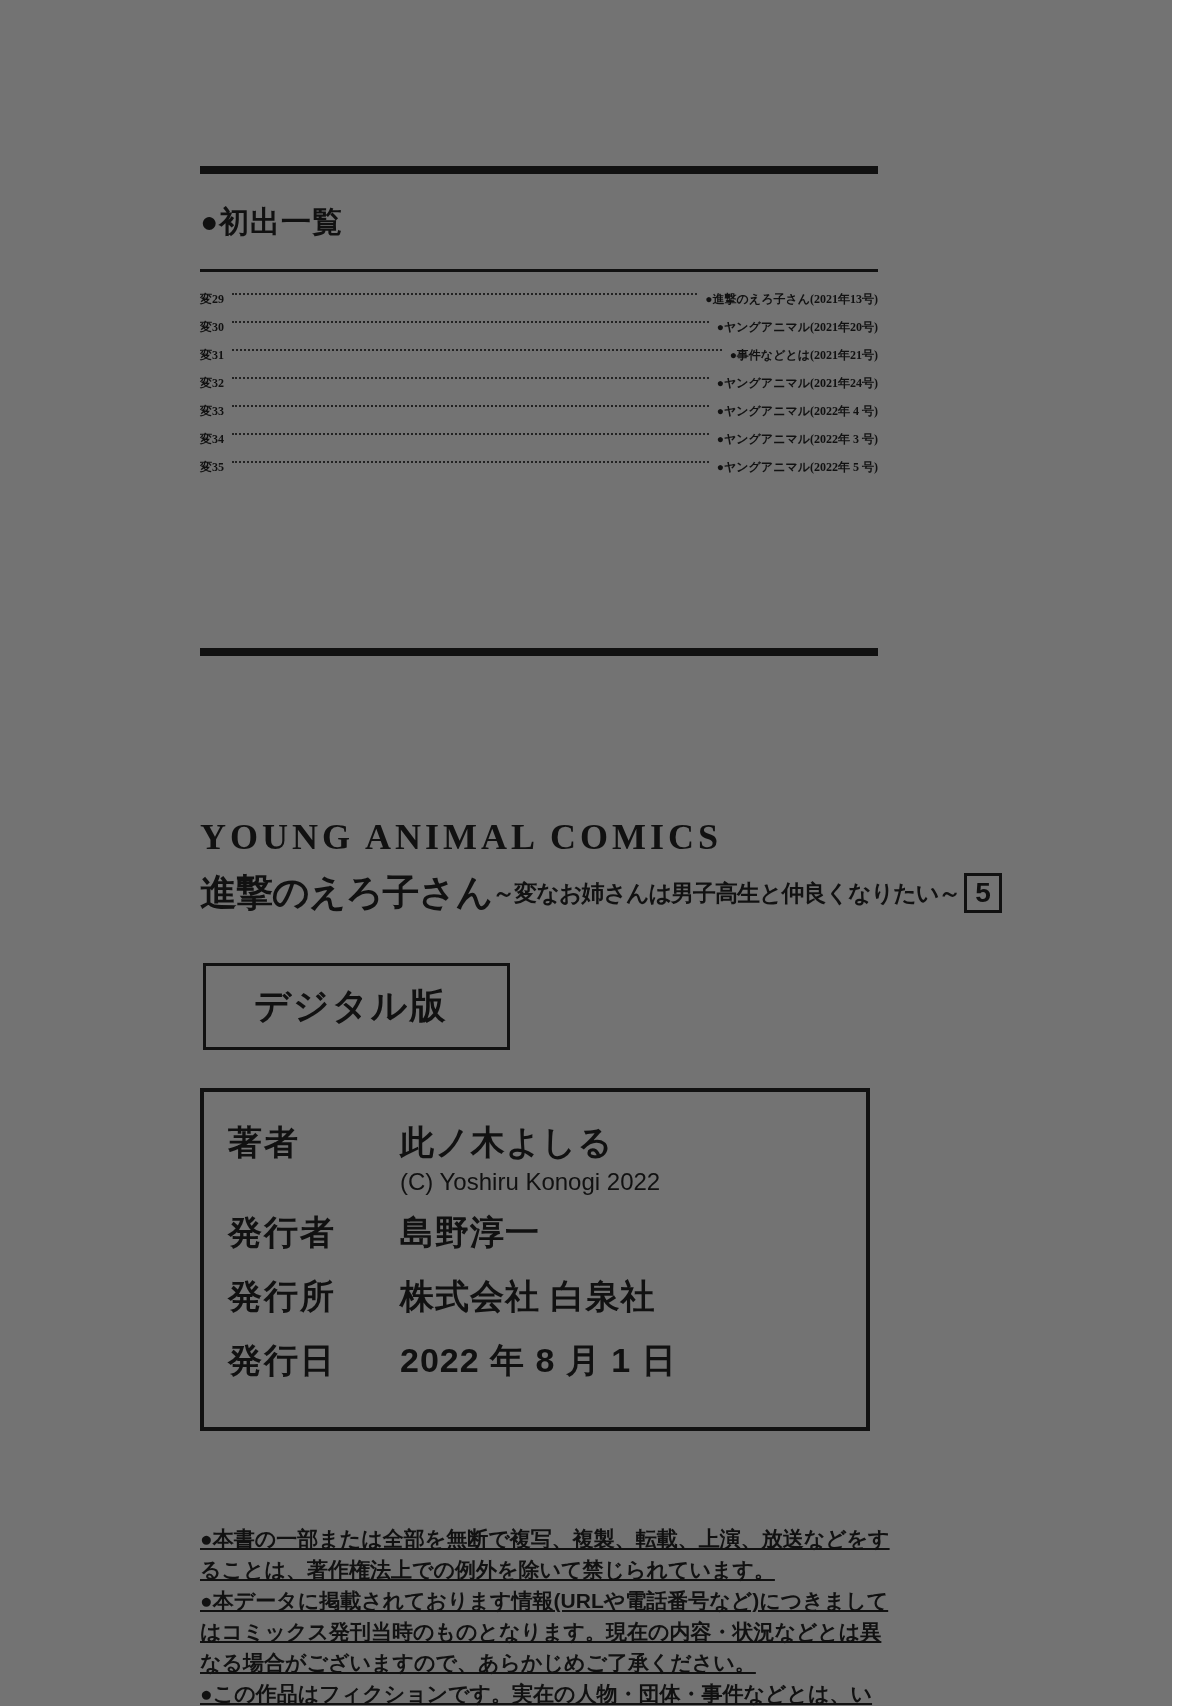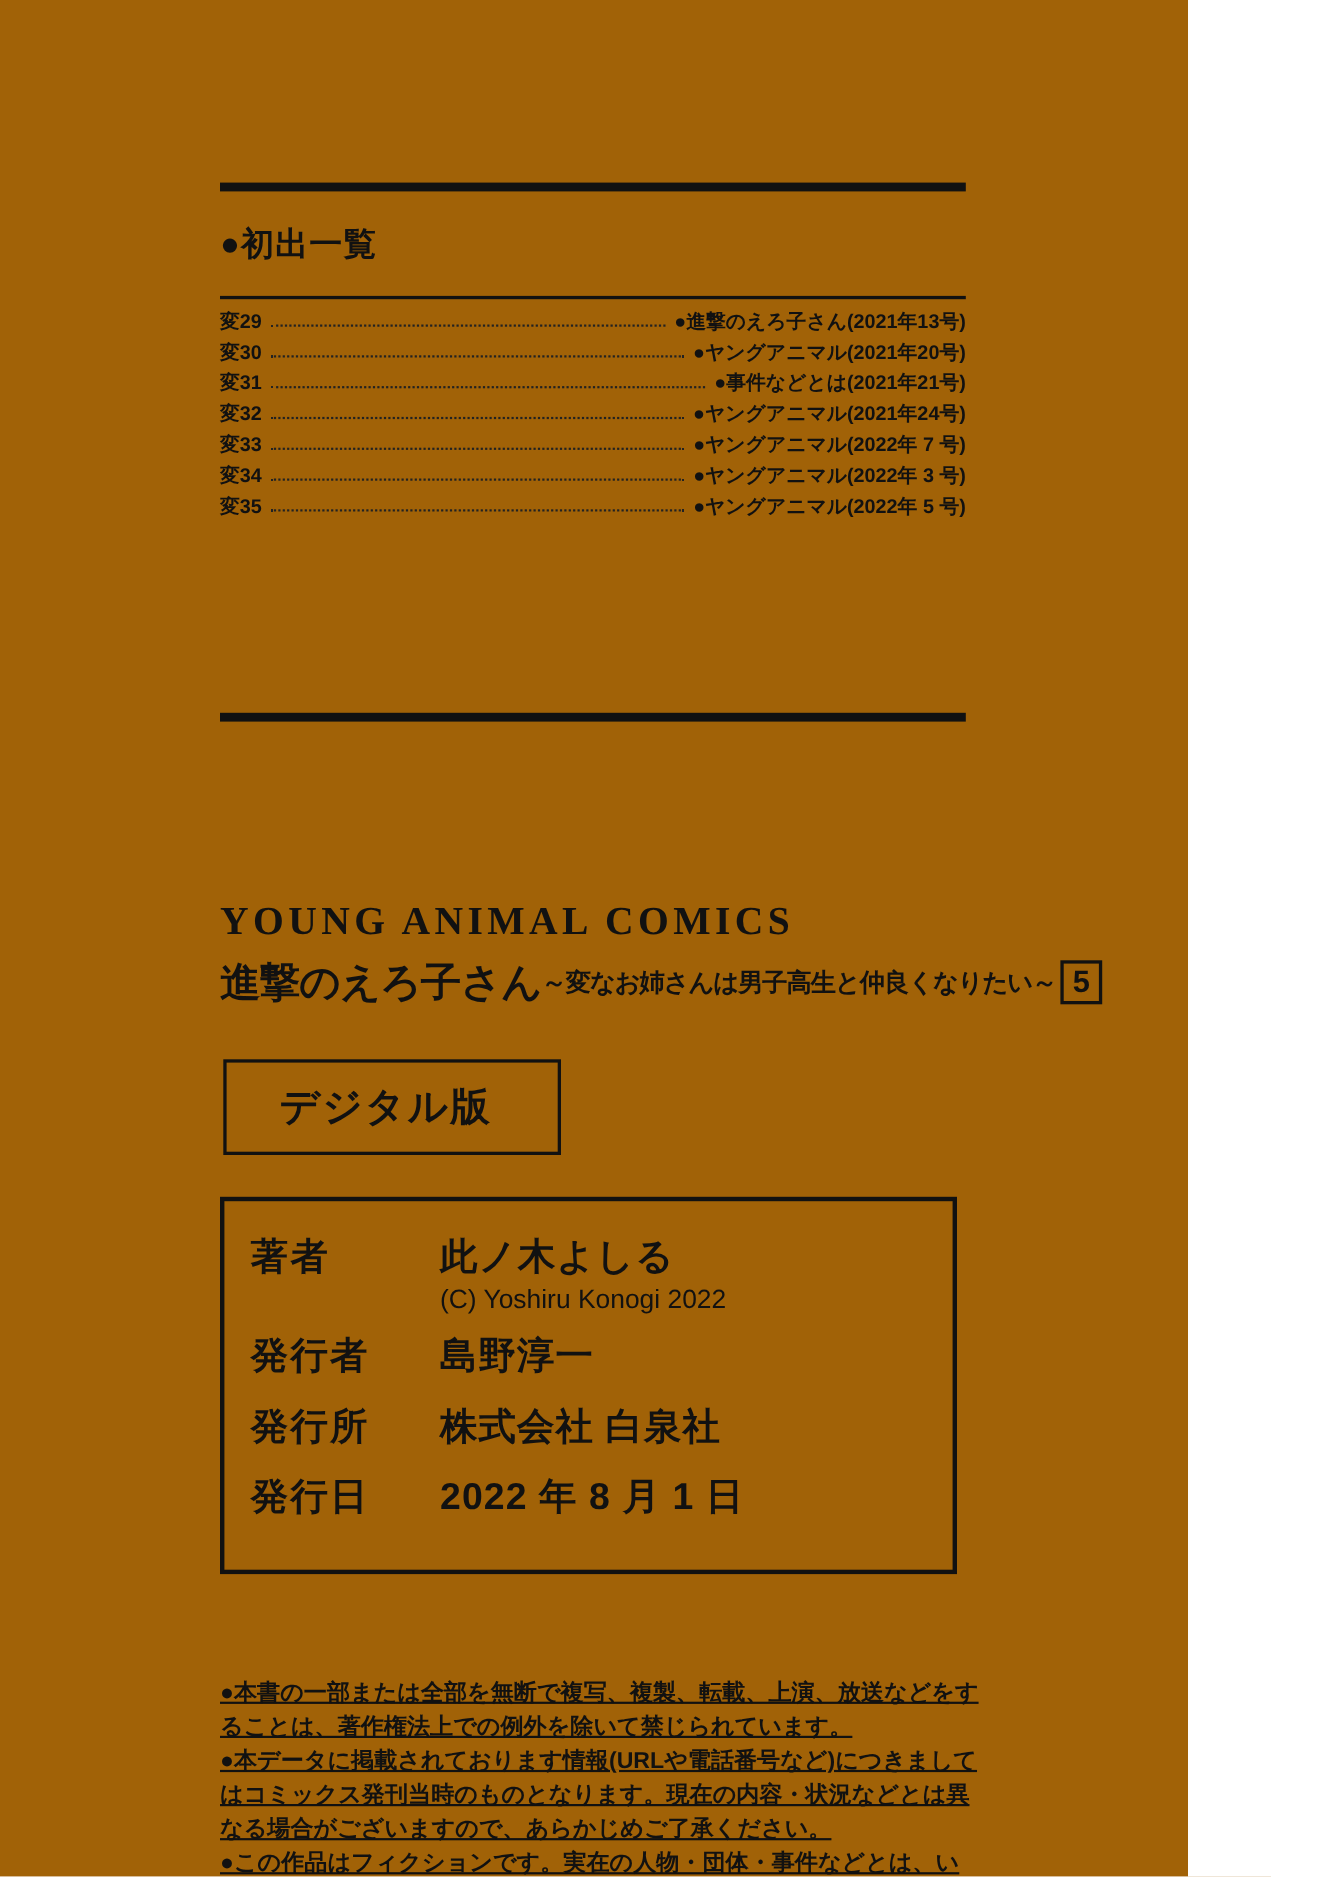--- a/index.html
+++ b/index.html
@@ -1,37 +1,37 @@
 <!DOCTYPE html>
 <html><head>
 <meta charset="utf-8">
 <style>
   html,body{margin:0;padding:0;background:#ffffff;}
   .page{
     position:relative;
-    width:1080px;height:1706px;
-    background:#a16207;
+    width:1172px;height:1706px;
+    background:#737373;
     font-family:"Liberation Sans","DejaVu Sans",sans-serif;
     color:#111;
     overflow:hidden;
   }
   .col{position:absolute;left:200px;width:678px;}
 
   
   .pub{top:166px;}
   .bar-thick{height:8px;background:#111;}
   .pub-heading{
     font-size:30px;font-weight:bold;letter-spacing:1px;
     padding:8px 0 6px 0;
   }
   .rule-thin{height:3px;background:#111;margin-bottom:8px;}
   .pub-list{margin-top:2px;}
   .pub-entry{
-    display:flex;align-items:flex-start;
-    height:28px;font-size:18px;font-weight:bold;
+    display:flex;align-items:flex-end;
+    height:28px;font-size:12px;font-weight:bold;font-family:Liberation Serif, serif;
   }
   .pub-entry .chapter{white-space:nowrap;}
   .pub-entry .leader{
     flex:1;height:0.6em;align-self:center;
     border-bottom:2px dotted #222;
     margin:0 8px 8px 8px;
   }
   .pub-entry .source{white-space:nowrap;}
 
   
@@ -111,21 +111,21 @@
         <span class="source">●事件などとは(2021年21号)</span>
       </div>
       <div class="pub-entry">
         <span class="chapter">変32</span>
         <span class="leader"></span>
         <span class="source">●ヤングアニマル(2021年24号)</span>
       </div>
       <div class="pub-entry">
         <span class="chapter">変33</span>
         <span class="leader"></span>
-        <span class="source">●ヤングアニマル(2022年 7 号)</span>
+        <span class="source">●ヤングアニマル(2022年 4 号)</span>
       </div>
       <div class="pub-entry">
         <span class="chapter">変34</span>
         <span class="leader"></span>
         <span class="source">●ヤングアニマル(2022年 3 号)</span>
       </div>
       <div class="pub-entry">
         <span class="chapter">変35</span>
         <span class="leader"></span>
         <span class="source">●ヤングアニマル(2022年 5 号)</span>

